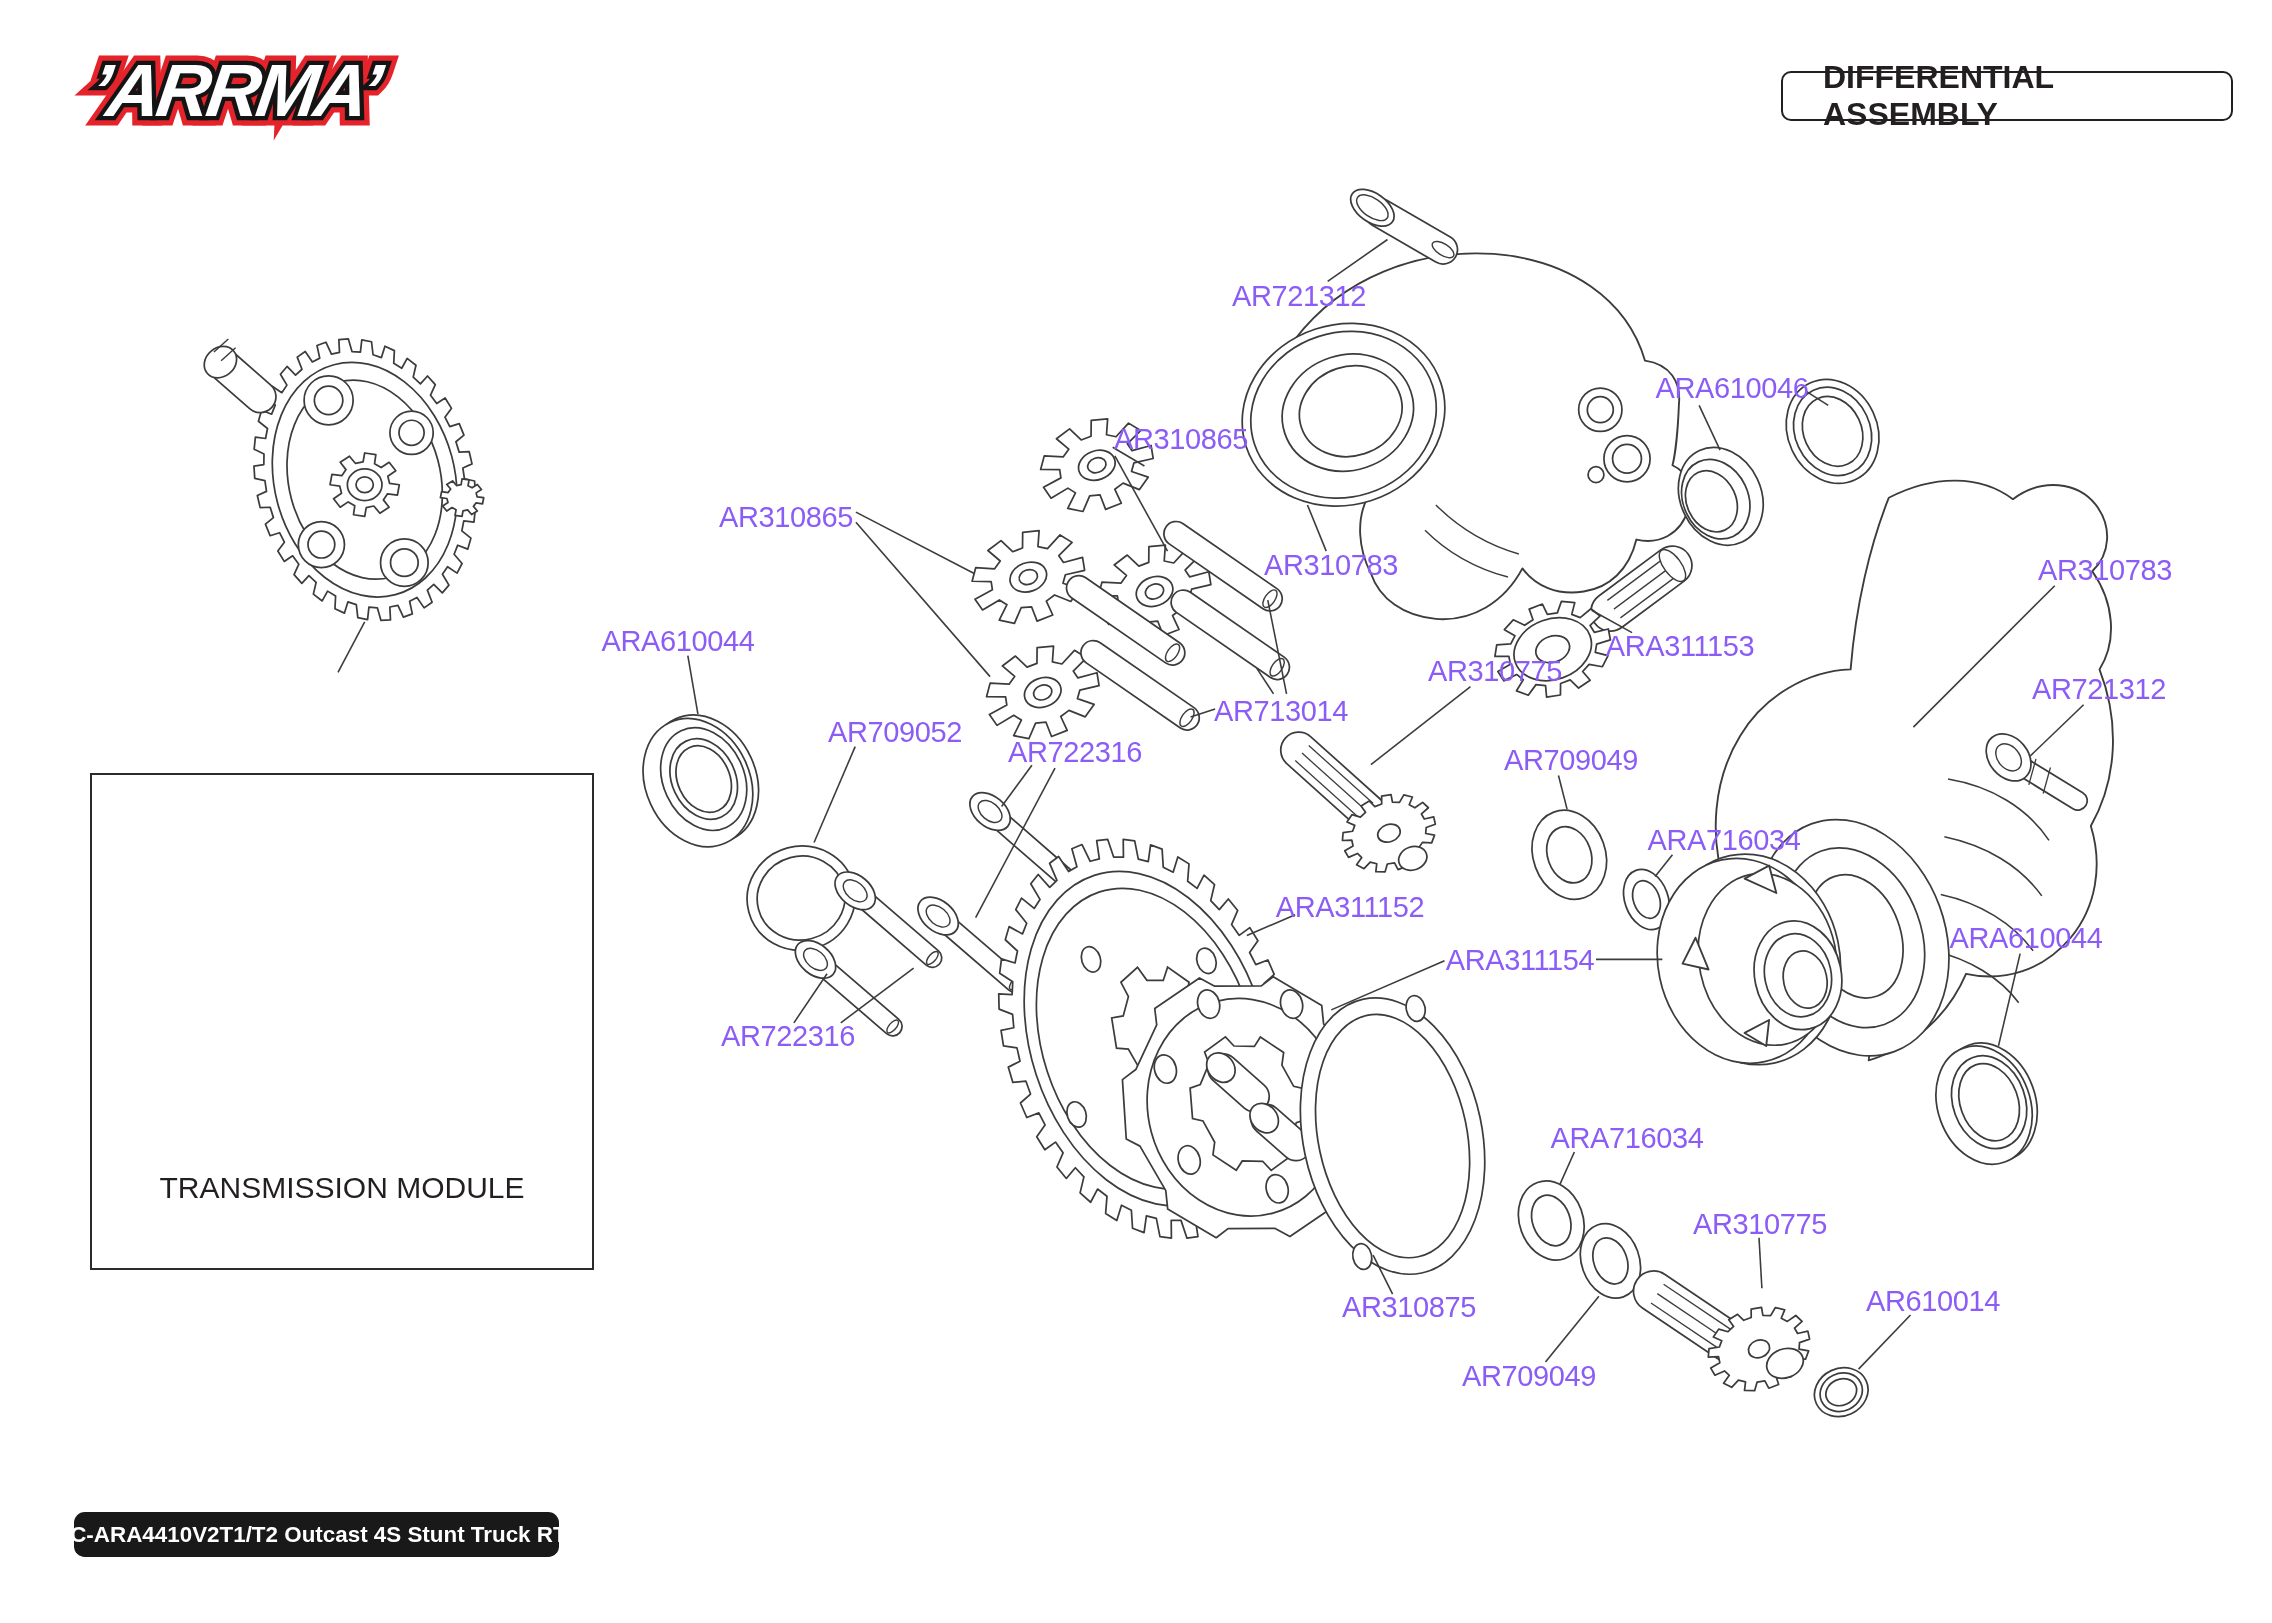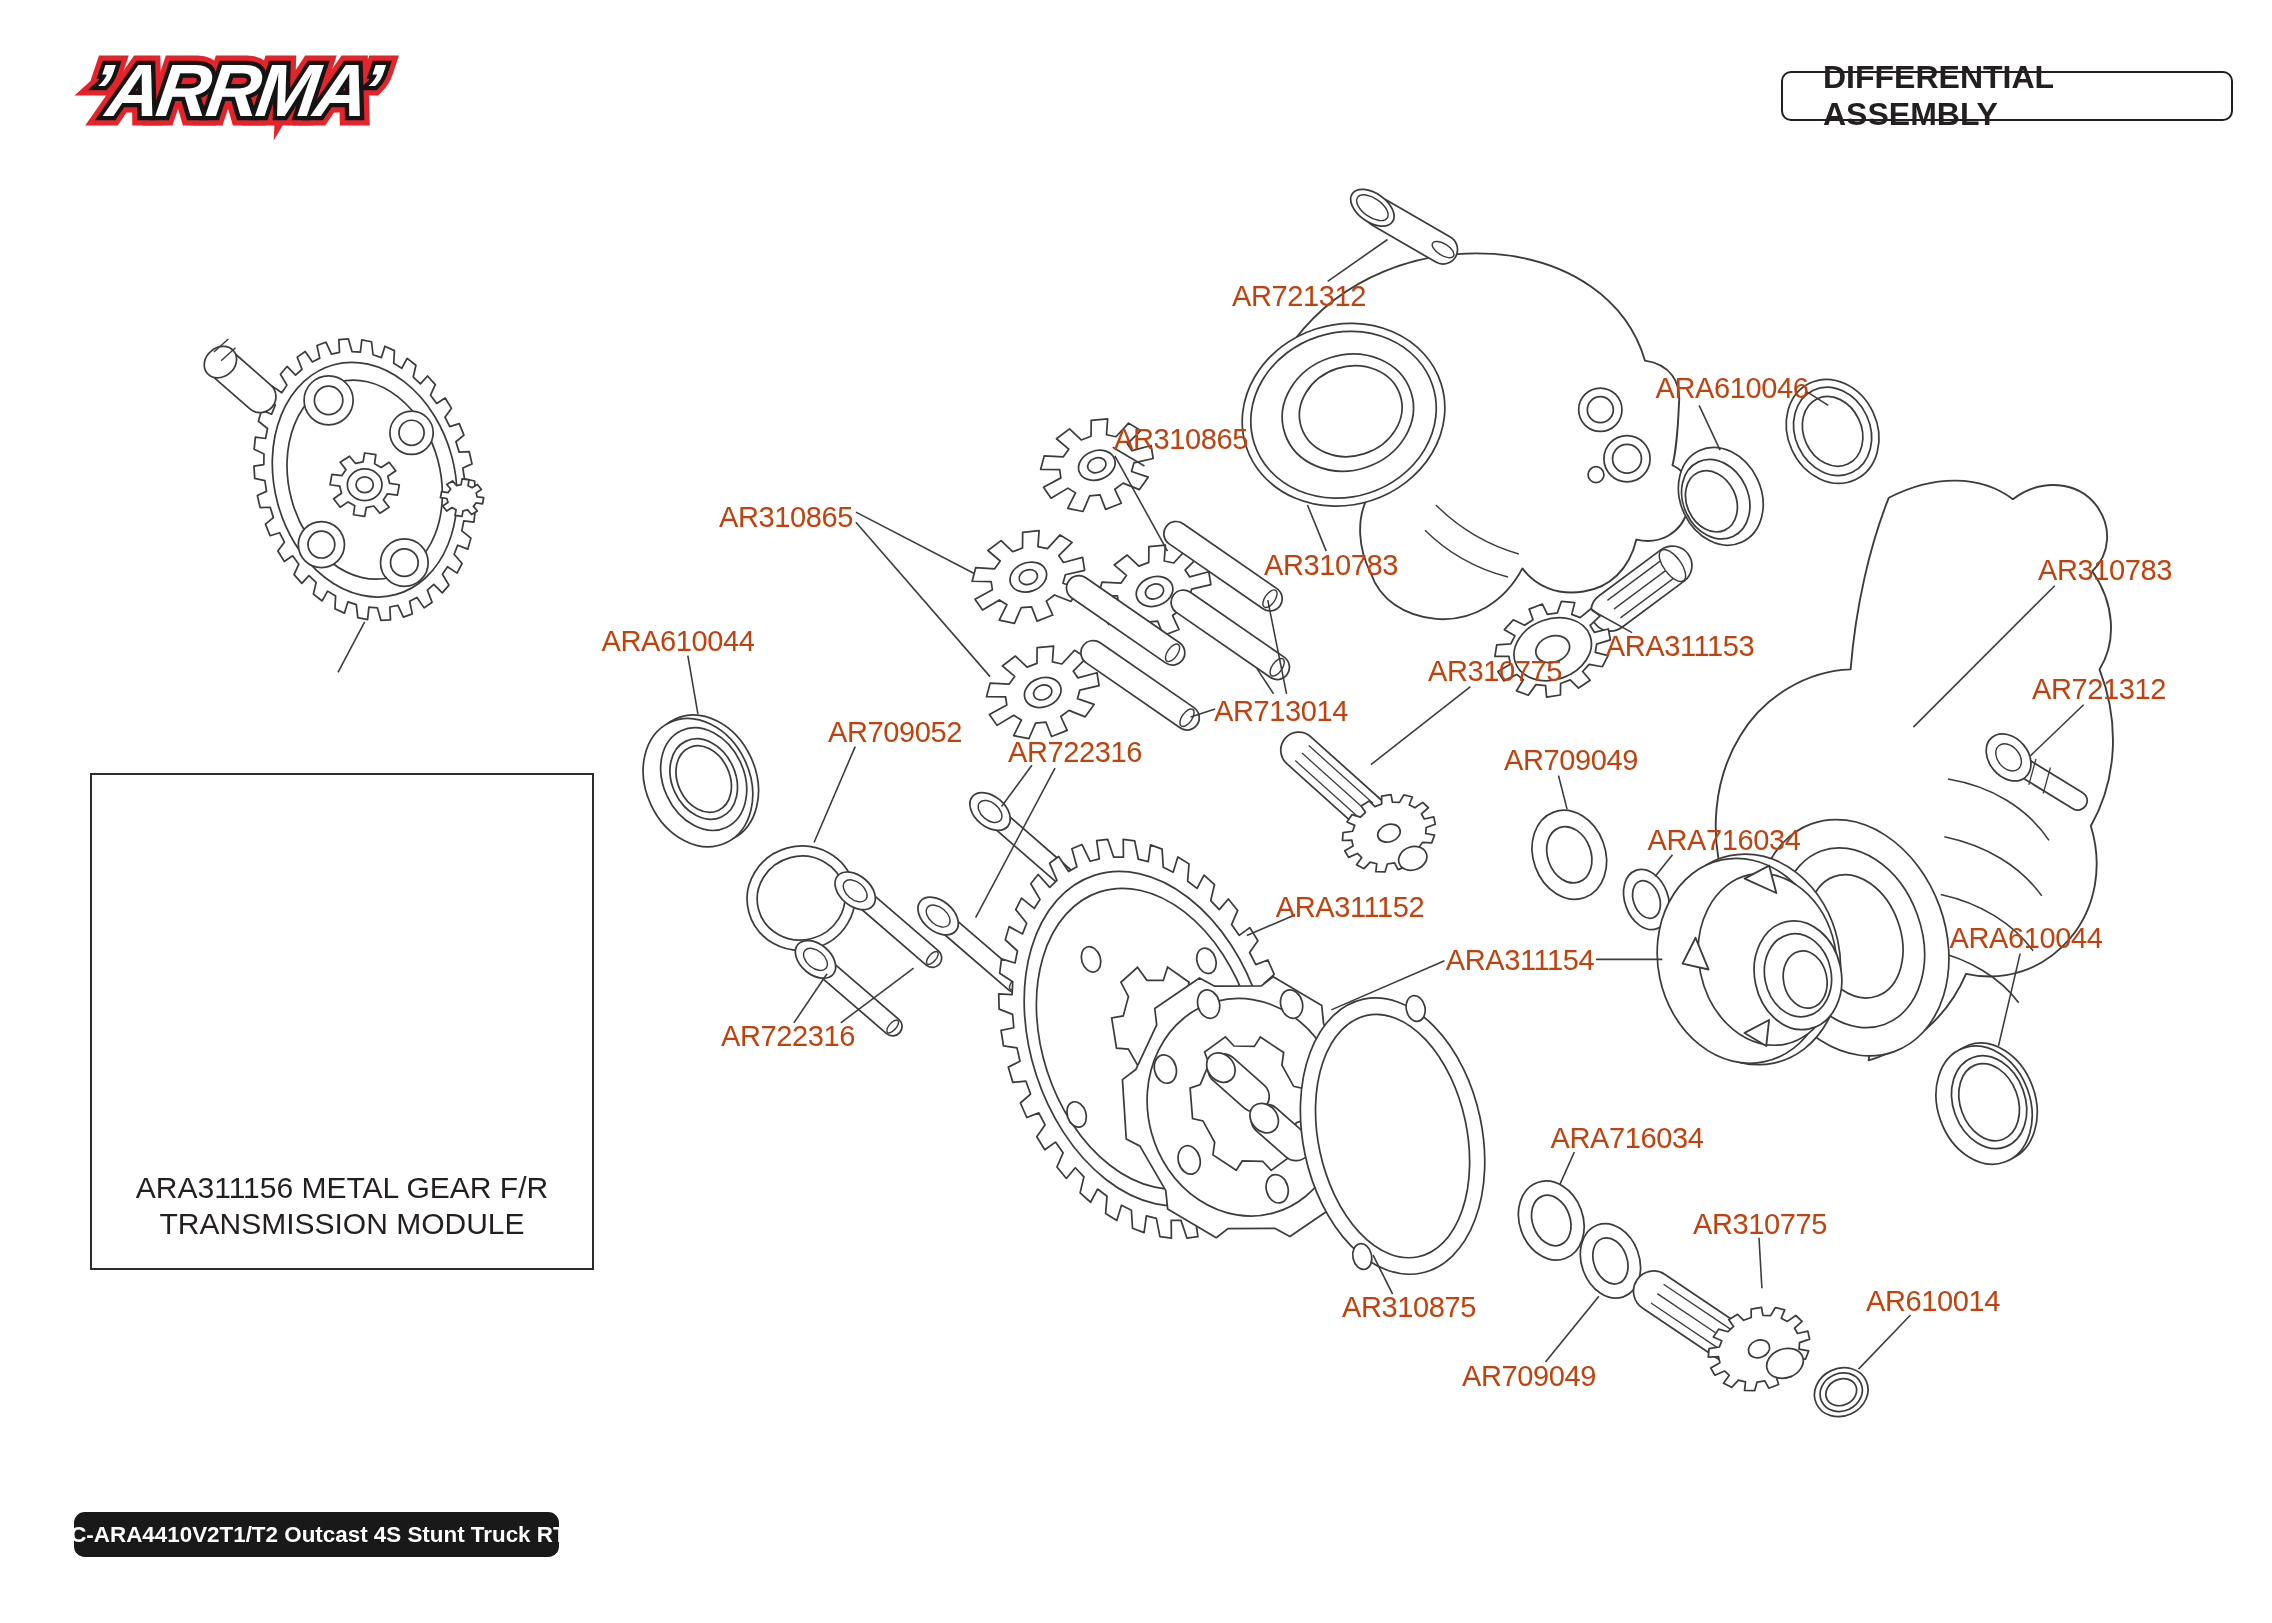--- a/index.html
+++ b/index.html
@@ -24,21 +24,21 @@
   .panel{position:absolute;left:90px;width:500px;border:2.2px solid #2b2b2b;background:#fff;}
   #panel1{top:348px;height:399px;}
   #panel2{top:773px;height:493px;}
   .panel-caption{position:absolute;left:0;width:500px;text-align:center;
         font-size:30px;line-height:36px;color:#231f20;}
   #panel1 .panel-caption{top:325px;}
   #panel2 .panel-caption{top:395px;}
 
   
   .plabel{position:absolute;transform:translate(-50%,-50%);font-size:29px;
-        letter-spacing:-0.4px;white-space:nowrap;color:#c2410c;}
+        letter-spacing:-0.4px;white-space:nowrap;color:#8b5cf6;}
 
   
   #badge{position:absolute;left:74px;top:1512px;width:465px;height:45px;
         background:#191919;border-radius:10.8px;color:#ffffff;font-weight:bold;
         font-size:22.4px;display:flex;align-items:center;justify-content:center;
         white-space:nowrap;padding-left:20px;}
 </style>
 </head>
 <body>
 
@@ -270,21 +270,20 @@
     <span class="layer l-black">’ARRMA’</span>
     <span class="layer l-white">’ARRMA’</span>
   </div>
 
   <div id="title-box">
     <span>DIFFERENTIAL ASSEMBLY</span>
   </div>
 
   <div id="panel2" class="panel">
     <div class="panel-caption">
-        <div>ARA311156 METAL GEAR F/R</div>
         <div>TRANSMISSION MODULE</div>
       </div>
   </div>
 
   <div id="labels">
       <div class="plabel" style="left: 1299px; top: 296px;">AR721312</div>
       <div class="plabel" style="left: 1181px; top: 439px;">AR310865</div>
       <div class="plabel" style="left: 786px; top: 517px;">AR310865</div>
       <div class="plabel" style="left: 1732px; top: 388px;">ARA610046</div>
       <div class="plabel" style="left: 1331px; top: 565px;">AR310783</div>

